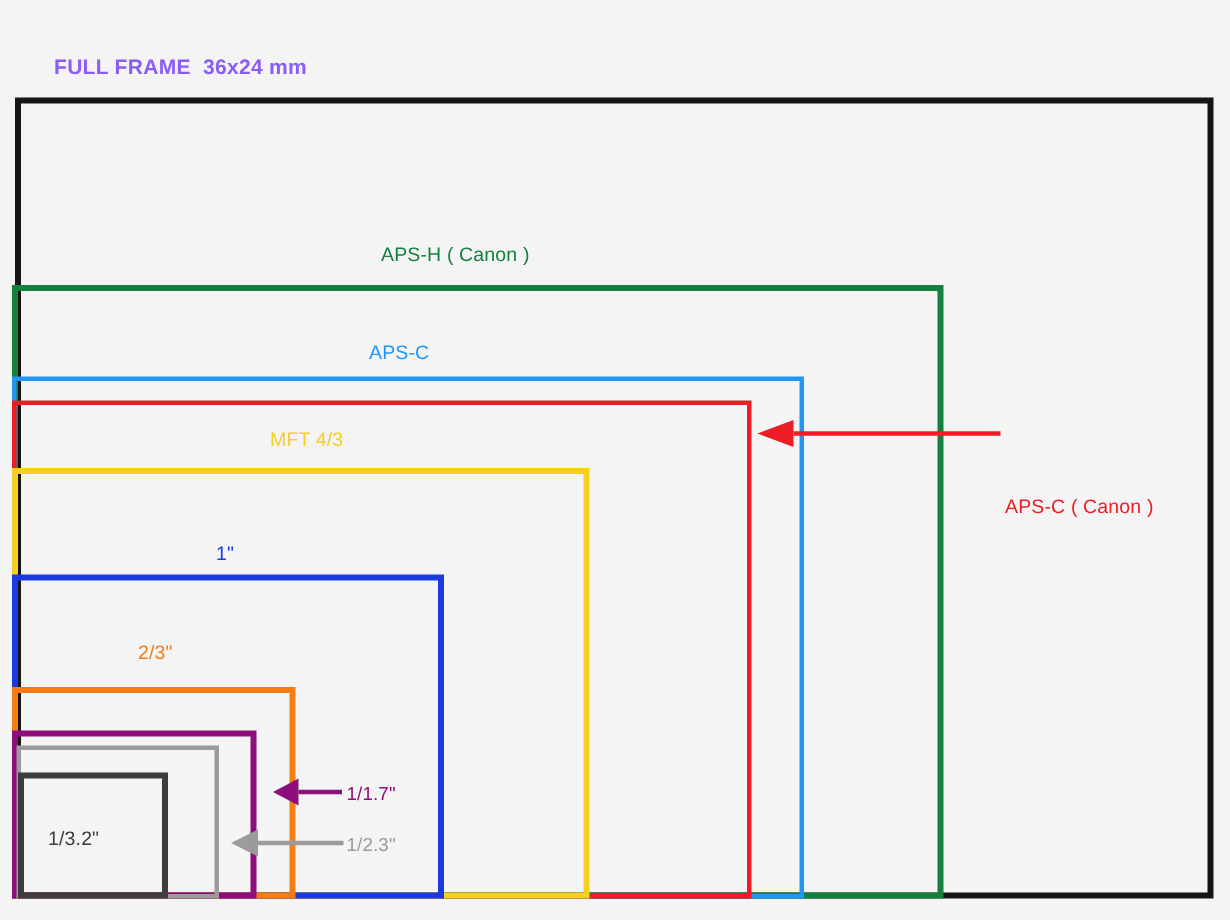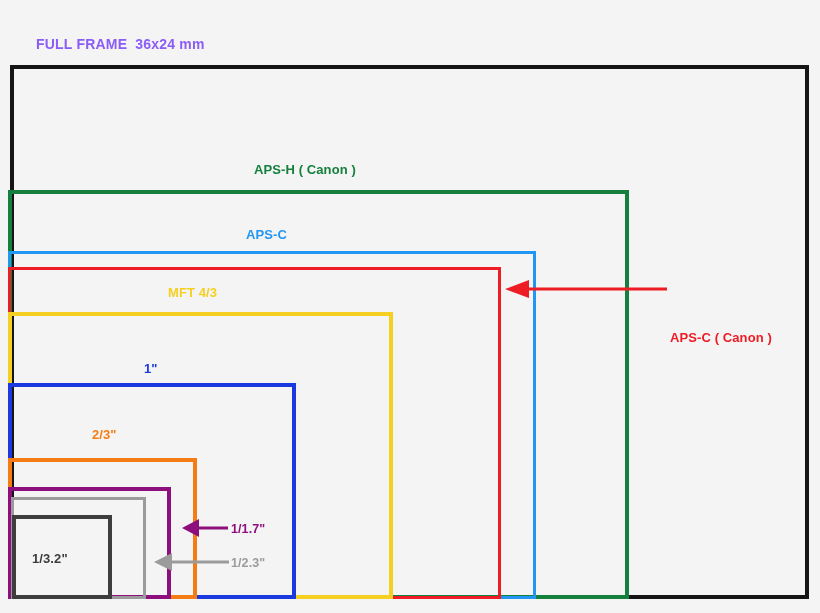--- a/index.html
+++ b/index.html
@@ -30,42 +30,42 @@
   }
   
   .box {
     position: absolute;
     box-sizing: border-box;
     background: transparent;
   }
   .lbl {
     position: absolute;
     font-size: 13px;
-    font-weight: bold;
+    font-weight: normal;
     white-space: nowrap;
     letter-spacing: 0.1px;
   }
   .lbl.sm { font-size: 12.5px; }
 
   
   #box-full-frame   { left: 10px;  top: 65px;  width: 799px; height: 534px; border: 4px solid var(--c-ff);    border-bottom-width: 4px; }
   #box-aps-h        { left: 8px;   top: 190px; width: 621px; height: 409px; border: 4px solid var(--c-apsh);  }
   #box-aps-c        { left: 8px;   top: 251px; width: 528px; height: 348px; border: 3px solid var(--c-apsc);  }
   #box-aps-c-canon  { left: 8px;   top: 267px; width: 493px; height: 332px; border: 3px solid var(--c-apscc); }
   #box-mft          { left: 8px;   top: 312px; width: 385px; height: 287px; border: 4px solid var(--c-mft);   }
   #box-one-inch     { left: 8px;   top: 383px; width: 288px; height: 216px; border: 4px solid var(--c-one);   }
   #box-two-thirds   { left: 8px;   top: 458px; width: 189px; height: 141px; border: 4px solid var(--c-tt);    }
   #box-one-seventh  { left: 8px;   top: 487px; width: 163px; height: 112px; border: 4px solid var(--c-ose);   }
   #box-one-two-three{ left: 11px;  top: 497px; width: 135px; height: 102px; border: 3px solid var(--c-otw);   }
   #box-one-three-two{ left: 12px;  top: 515px; width: 100px; height: 84px;  border: 4px solid var(--c-oth);   }
 
   
   #lbl-aps-h         { left: 254px; top: 162px; }
   #lbl-aps-c         { left: 246px; top: 227px; text-align: right; }
-  #lbl-mft           { left: 168px; top: 285px; text-align: center; }
+  #lbl-mft           { left: 180px; top: 285px; text-align: center; }
   #lbl-one-inch      { left: 144px; top: 361px; }
   #lbl-two-thirds    { left: 92px;  top: 427px; }
   #lbl-one-three-two { left: 32px;  top: 551px; }
   #lbl-aps-c-canon   { left: 670px; top: 283px; margin-top: 47px; }
   #lbl-one-seventh   { left: 231px; top: 522px; }
   #lbl-one-two-three { left: 231px; top: 556px; }
 
   
   .arrow { position: absolute; }
   #arrow-aps-c-canon { left: 503px; top: 278px; }

